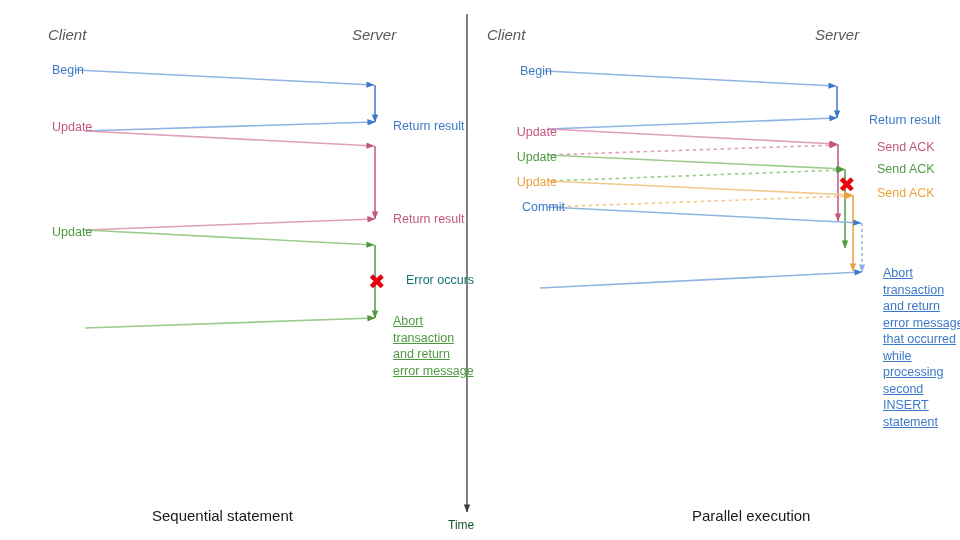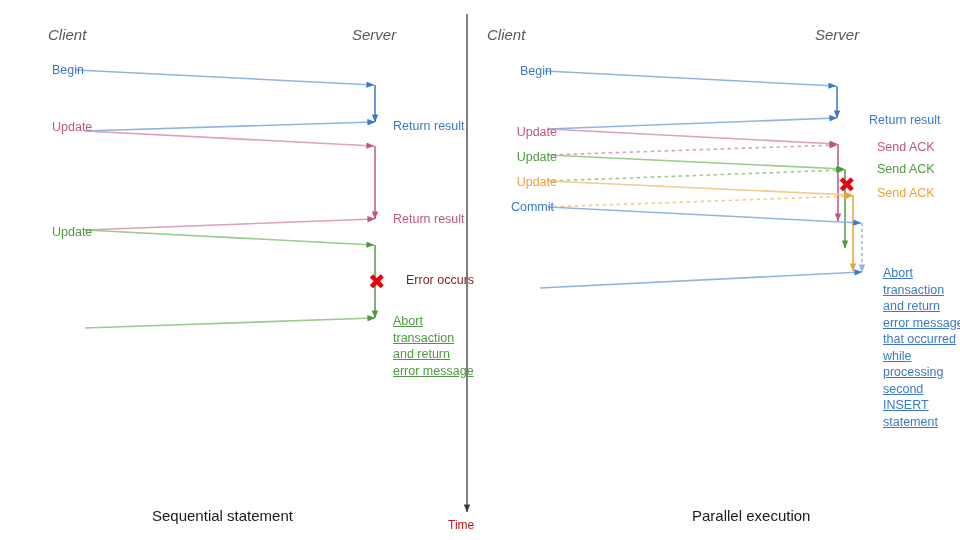--- a/index.html
+++ b/index.html
@@ -10,21 +10,21 @@
     overflow:hidden;
     position:relative;
   }
   #stage{position:relative;width:960px;height:436px;background:#fff;}
   svg#diagram{position:absolute;left:0;top:0;width:960px;height:540px;}
   .lbl{position:absolute;white-space:pre;line-height:1.18;}
   .hdr{font-style:italic;font-size:15px;color:#595959;}
   .cap{font-size:15px;color:#1a1a1a;}
   .msg{font-size:12.5px;margin-left:14px;}
   .multiline{font-size:12.5px;line-height:1.32;text-decoration:underline;}
-  .timelbl{font-size:12px;color:#b91c1c;}
+  .timelbl{font-size:12px;color:#14532d;}
   .errlbl{font-size:12.5px;color:#e8000d;}
   .xmark{position:absolute;font-size:21px;font-weight:bold;color:#e8000d;
          font-family:"Liberation Sans","DejaVu Sans",sans-serif;line-height:1;}
 </style>
 </head>
 <body>
 
 <div id="stage">
   <svg id="diagram" viewBox="0 0 960 540" xmlns="http://www.w3.org/2000/svg">
     <defs id="arrow-defs">
@@ -140,34 +140,34 @@
       </g>
   </svg>
   <div id="label-layer">
       <div class="lbl hdr" style="left: 48px; top: 26px;">Client</div>
       <div class="lbl hdr" style="left: 352px; top: 26px;">Server</div>
       <div class="lbl msg" style="color: rgb(61, 121, 201); top: 63px; left: 38px;">Begin</div>
       <div class="lbl msg" style="color: rgb(194, 87, 127); top: 120px; left: 38px;">Update</div>
       <div class="lbl msg" style="color: rgb(79, 154, 65); top: 225px; left: 38px;">Update</div>
       <div class="lbl msg" style="color: rgb(61, 121, 201); top: 119px; left: 379px;">Return result</div>
       <div class="lbl msg" style="color: rgb(194, 87, 127); top: 212px; left: 379px;">Return result</div>
-      <div class="lbl msg errlbl" style="color: #7f1d1d; top: 273px; left: 392px;">Error occurs</div>
+      <div class="lbl msg errlbl" style="color: #0f766e; top: 273px; left: 392px;">Error occurs</div>
       <div class="lbl msg multiline" style="color: rgb(79, 154, 65); top: 313px; left: 379px;">Abort
 transaction
 and return
 error message</div>
       <div class="xmark" style="left: 368px; top: 271px;">✖</div>
       <div class="lbl cap" style="left: 152px; top: 507px;">Sequential statement</div>
       <div class="lbl hdr" style="left: 487px; top: 26px;">Client</div>
       <div class="lbl hdr" style="left: 815px; top: 26px;">Server</div>
       <div class="lbl msg" style="color: rgb(61, 121, 201); top: 64px; left: 0px; width: 538px; text-align: right;">Begin</div>
       <div class="lbl msg" style="color: rgb(194, 87, 127); top: 125px; left: 0px; width: 543px; text-align: right;">Update</div>
       <div class="lbl msg" style="color: rgb(79, 154, 65); top: 150px; left: 0px; width: 543px; text-align: right;">Update</div>
       <div class="lbl msg" style="color: rgb(232, 163, 61); top: 175px; left: 0px; width: 543px; text-align: right;">Update</div>
-      <div class="lbl msg" style="color: rgb(61, 121, 201); top: 200px; left: 0px; width: 540px; text-align: right;">Commit</div>
+      <div class="lbl msg" style="color: rgb(61, 121, 201); top: 200px; left: 11px; width: 540px; text-align: right;">Commit</div>
       <div class="lbl msg" style="color: rgb(61, 121, 201); top: 113px; left: 855px;">Return result</div>
       <div class="lbl msg" style="color: rgb(194, 87, 127); top: 140px; left: 863px;">Send ACK</div>
       <div class="lbl msg" style="color: rgb(79, 154, 65); top: 162px; left: 863px;">Send ACK</div>
       <div class="lbl msg" style="color: rgb(232, 163, 61); top: 186px; left: 863px;">Send ACK</div>
       <div class="lbl msg multiline" style="color: rgb(61, 121, 201); top: 265px; left: 869px;">Abort
 transaction
 and return
 error message
 that occurred
 while

